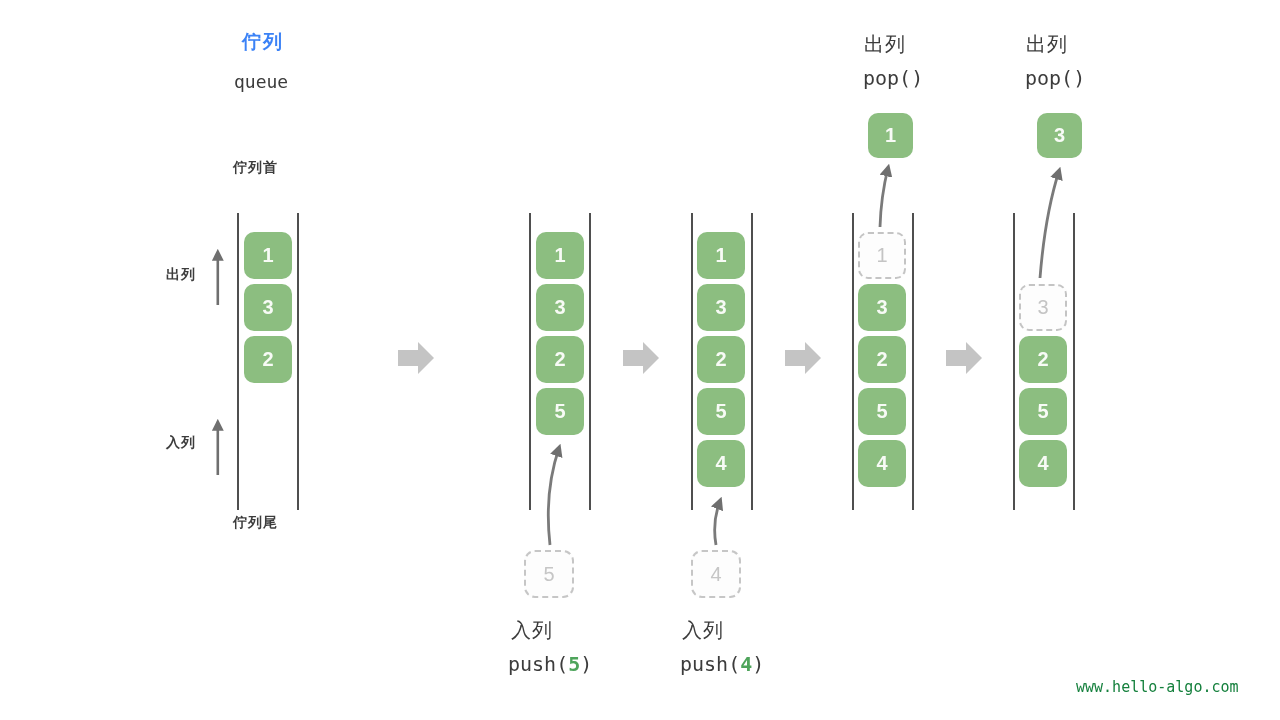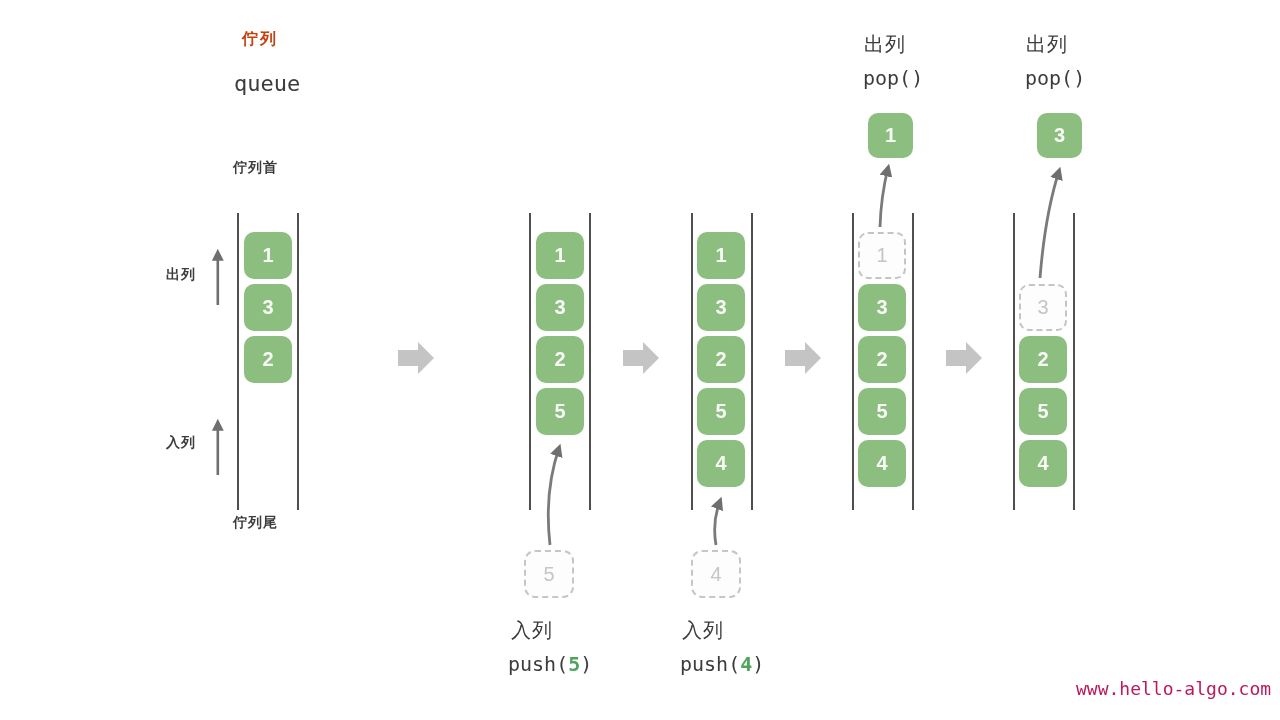--- a/index.html
+++ b/index.html
@@ -19,23 +19,23 @@
   .cell.popped { width:45px; height:45px; }
   .staging {
     position:absolute; width:50px; height:48px; border-radius:11px;
     border:2px dashed #C6C6C6; background:#FDFDFD; color:#C6C6C6;
     display:flex; align-items:center; justify-content:center; font-size:20px; box-sizing:border-box;
   }
   .zh-bold { position:absolute; font-weight:700; font-size:14px; color:#3C3C3C; letter-spacing:1px; white-space:nowrap; }
   .zh      { position:absolute; font-weight:400; font-size:20px; color:#3C3C3C; letter-spacing:1px; white-space:nowrap; }
   .code    { position:absolute; font-family:"DejaVu Sans Mono", monospace; font-size:20px; color:#3C3C3C; white-space:nowrap; }
   .code .arg { color:#4EA45B; font-weight:700; }
-  .title-zh { position:absolute; font-size:16px; font-weight:700; color:#c2410c; letter-spacing:2px; }
-  .title-en { position:absolute; font-family:"DejaVu Sans Mono", monospace; font-size:22px; color:#3C3C3C; }
-  .watermark { position:absolute; font-family:"DejaVu Sans Mono", monospace; font-size:18px; color:#be185d; }
+  .title-zh { position:absolute; font-size:19px; font-weight:700; color:#3b82f6; letter-spacing:2px; }
+  .title-en { position:absolute; font-family:"DejaVu Sans Mono", monospace; font-size:18px; color:#3C3C3C; }
+  .watermark { position:absolute; font-family:"DejaVu Sans Mono", monospace; font-size:15px; color:#15803d; }
   svg.overlay { position:absolute; left:0; top:0; pointer-events:none; }
 </style>
 </head>
 <body>
 
 <div class="canvas">
 
   <div class="title-zh" style="left:242px; top:29px;">佇列</div>
   <div class="title-en" style="left:234px; top:71px;">queue</div>
 

